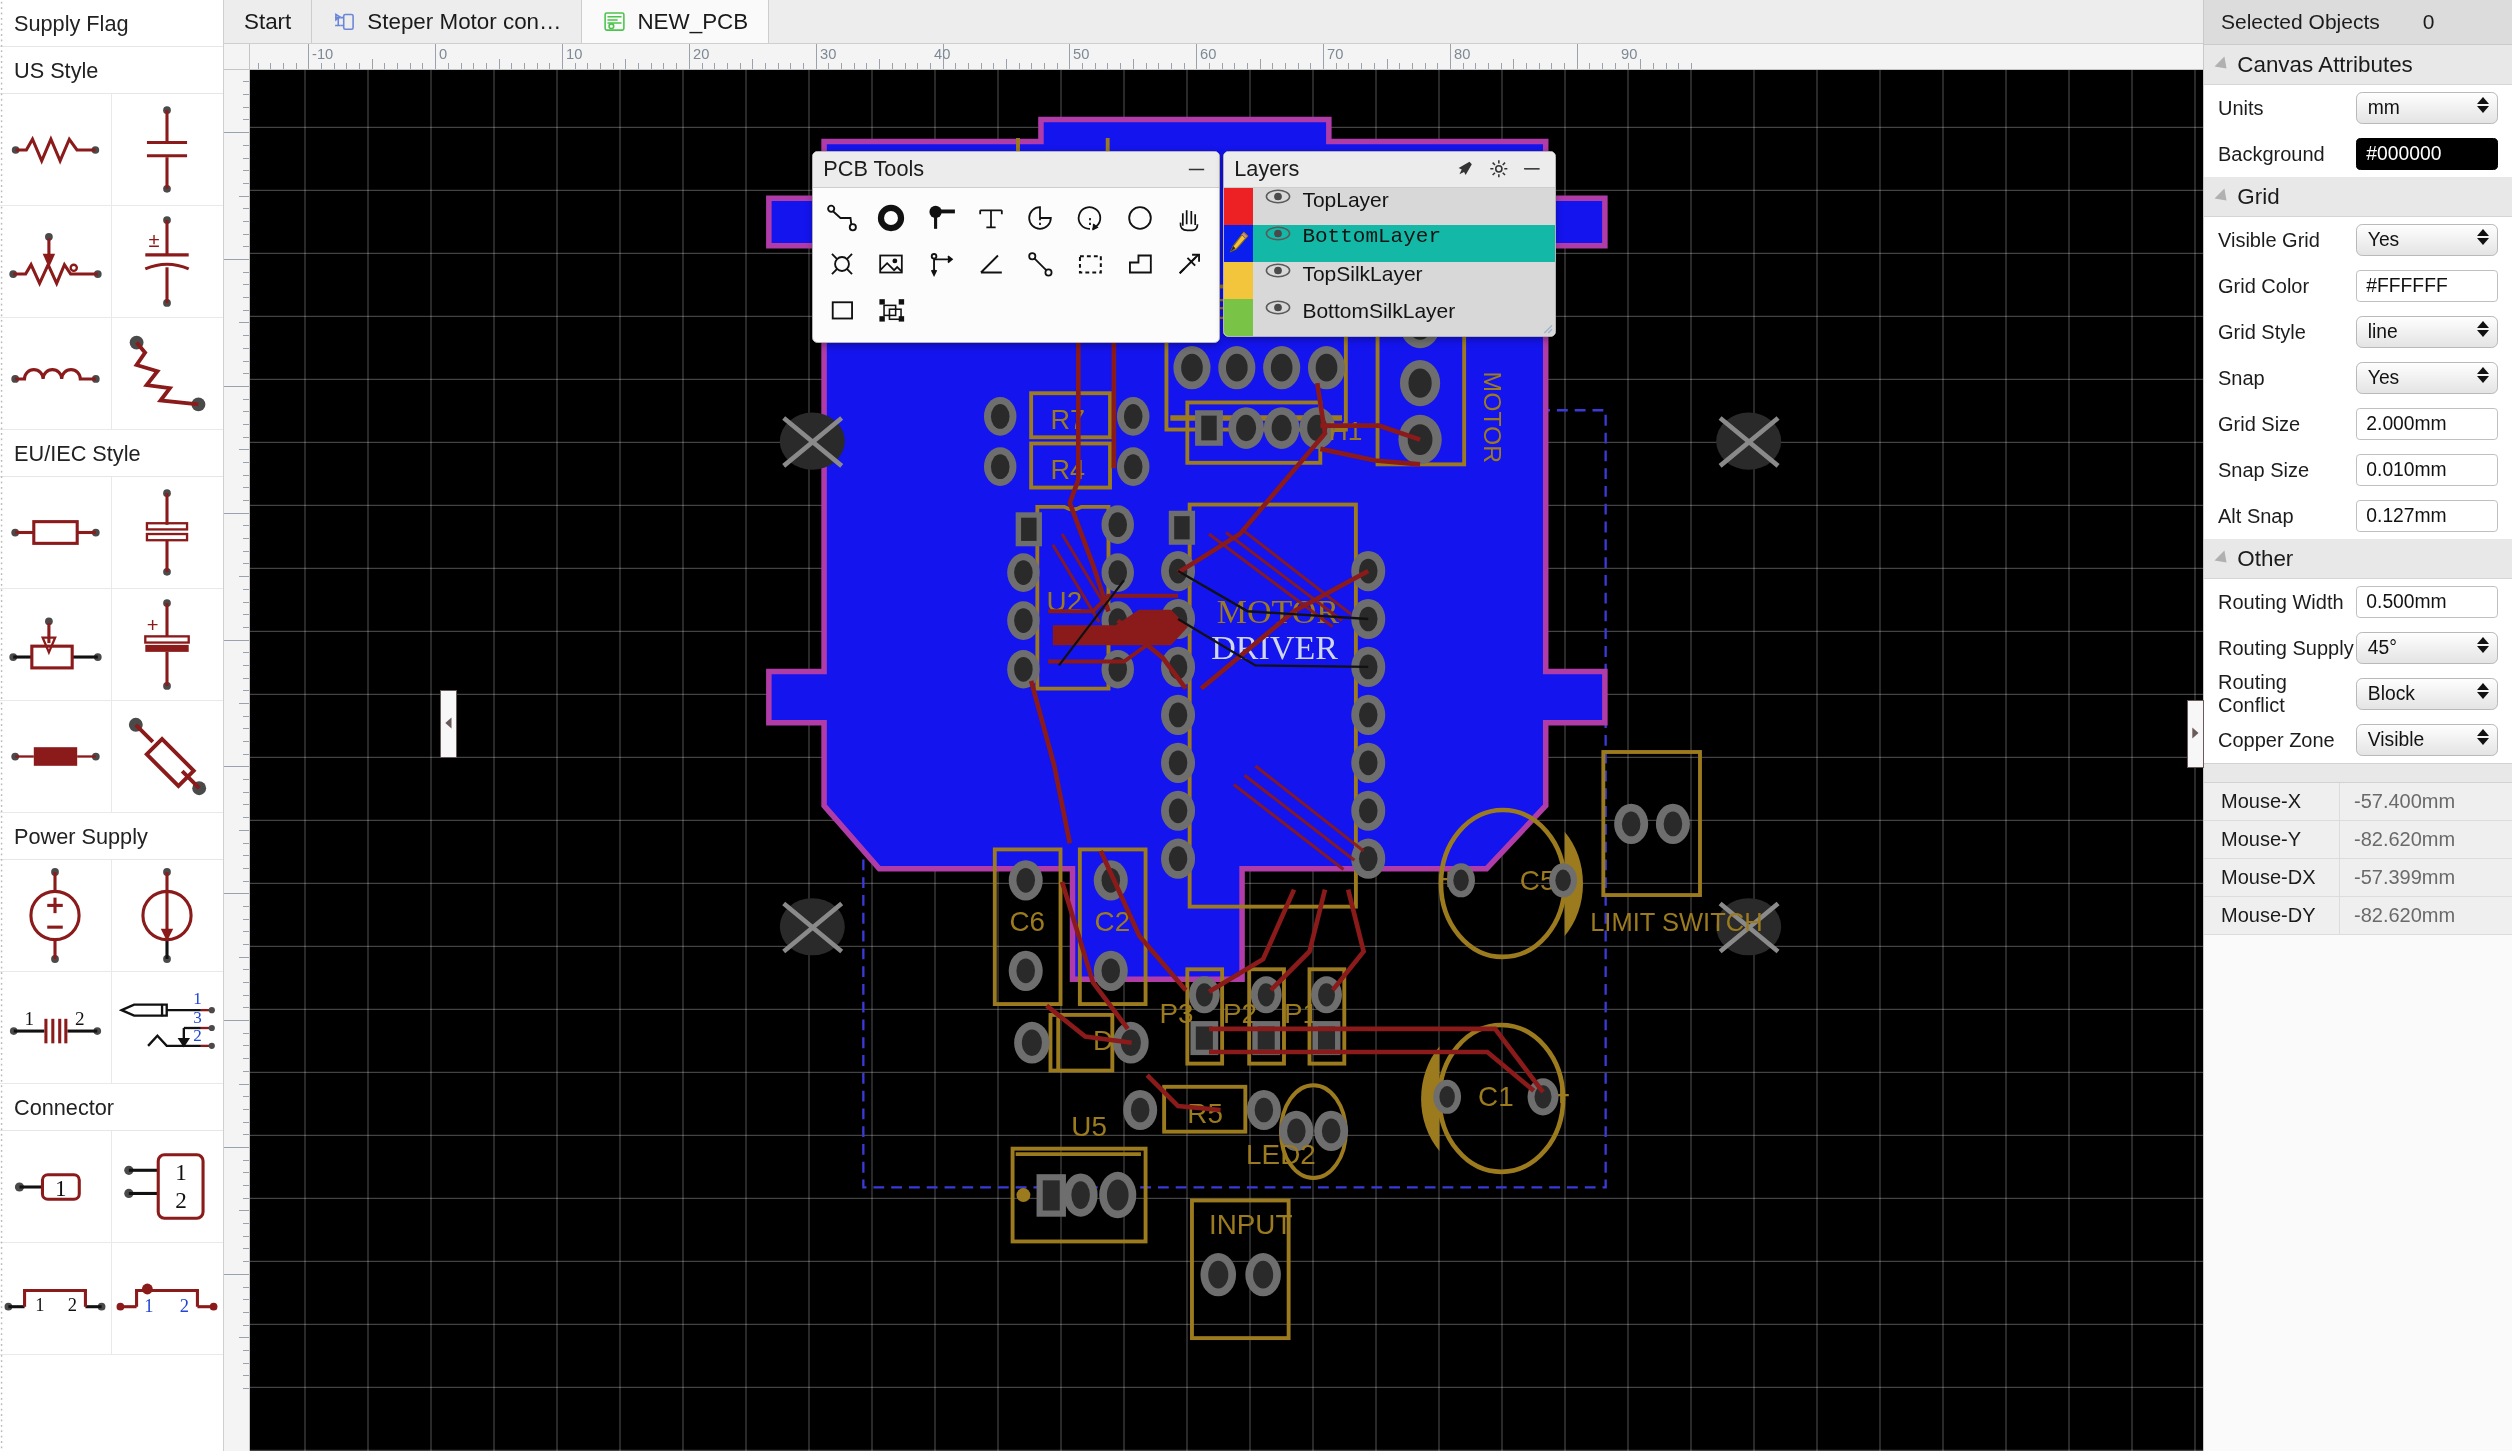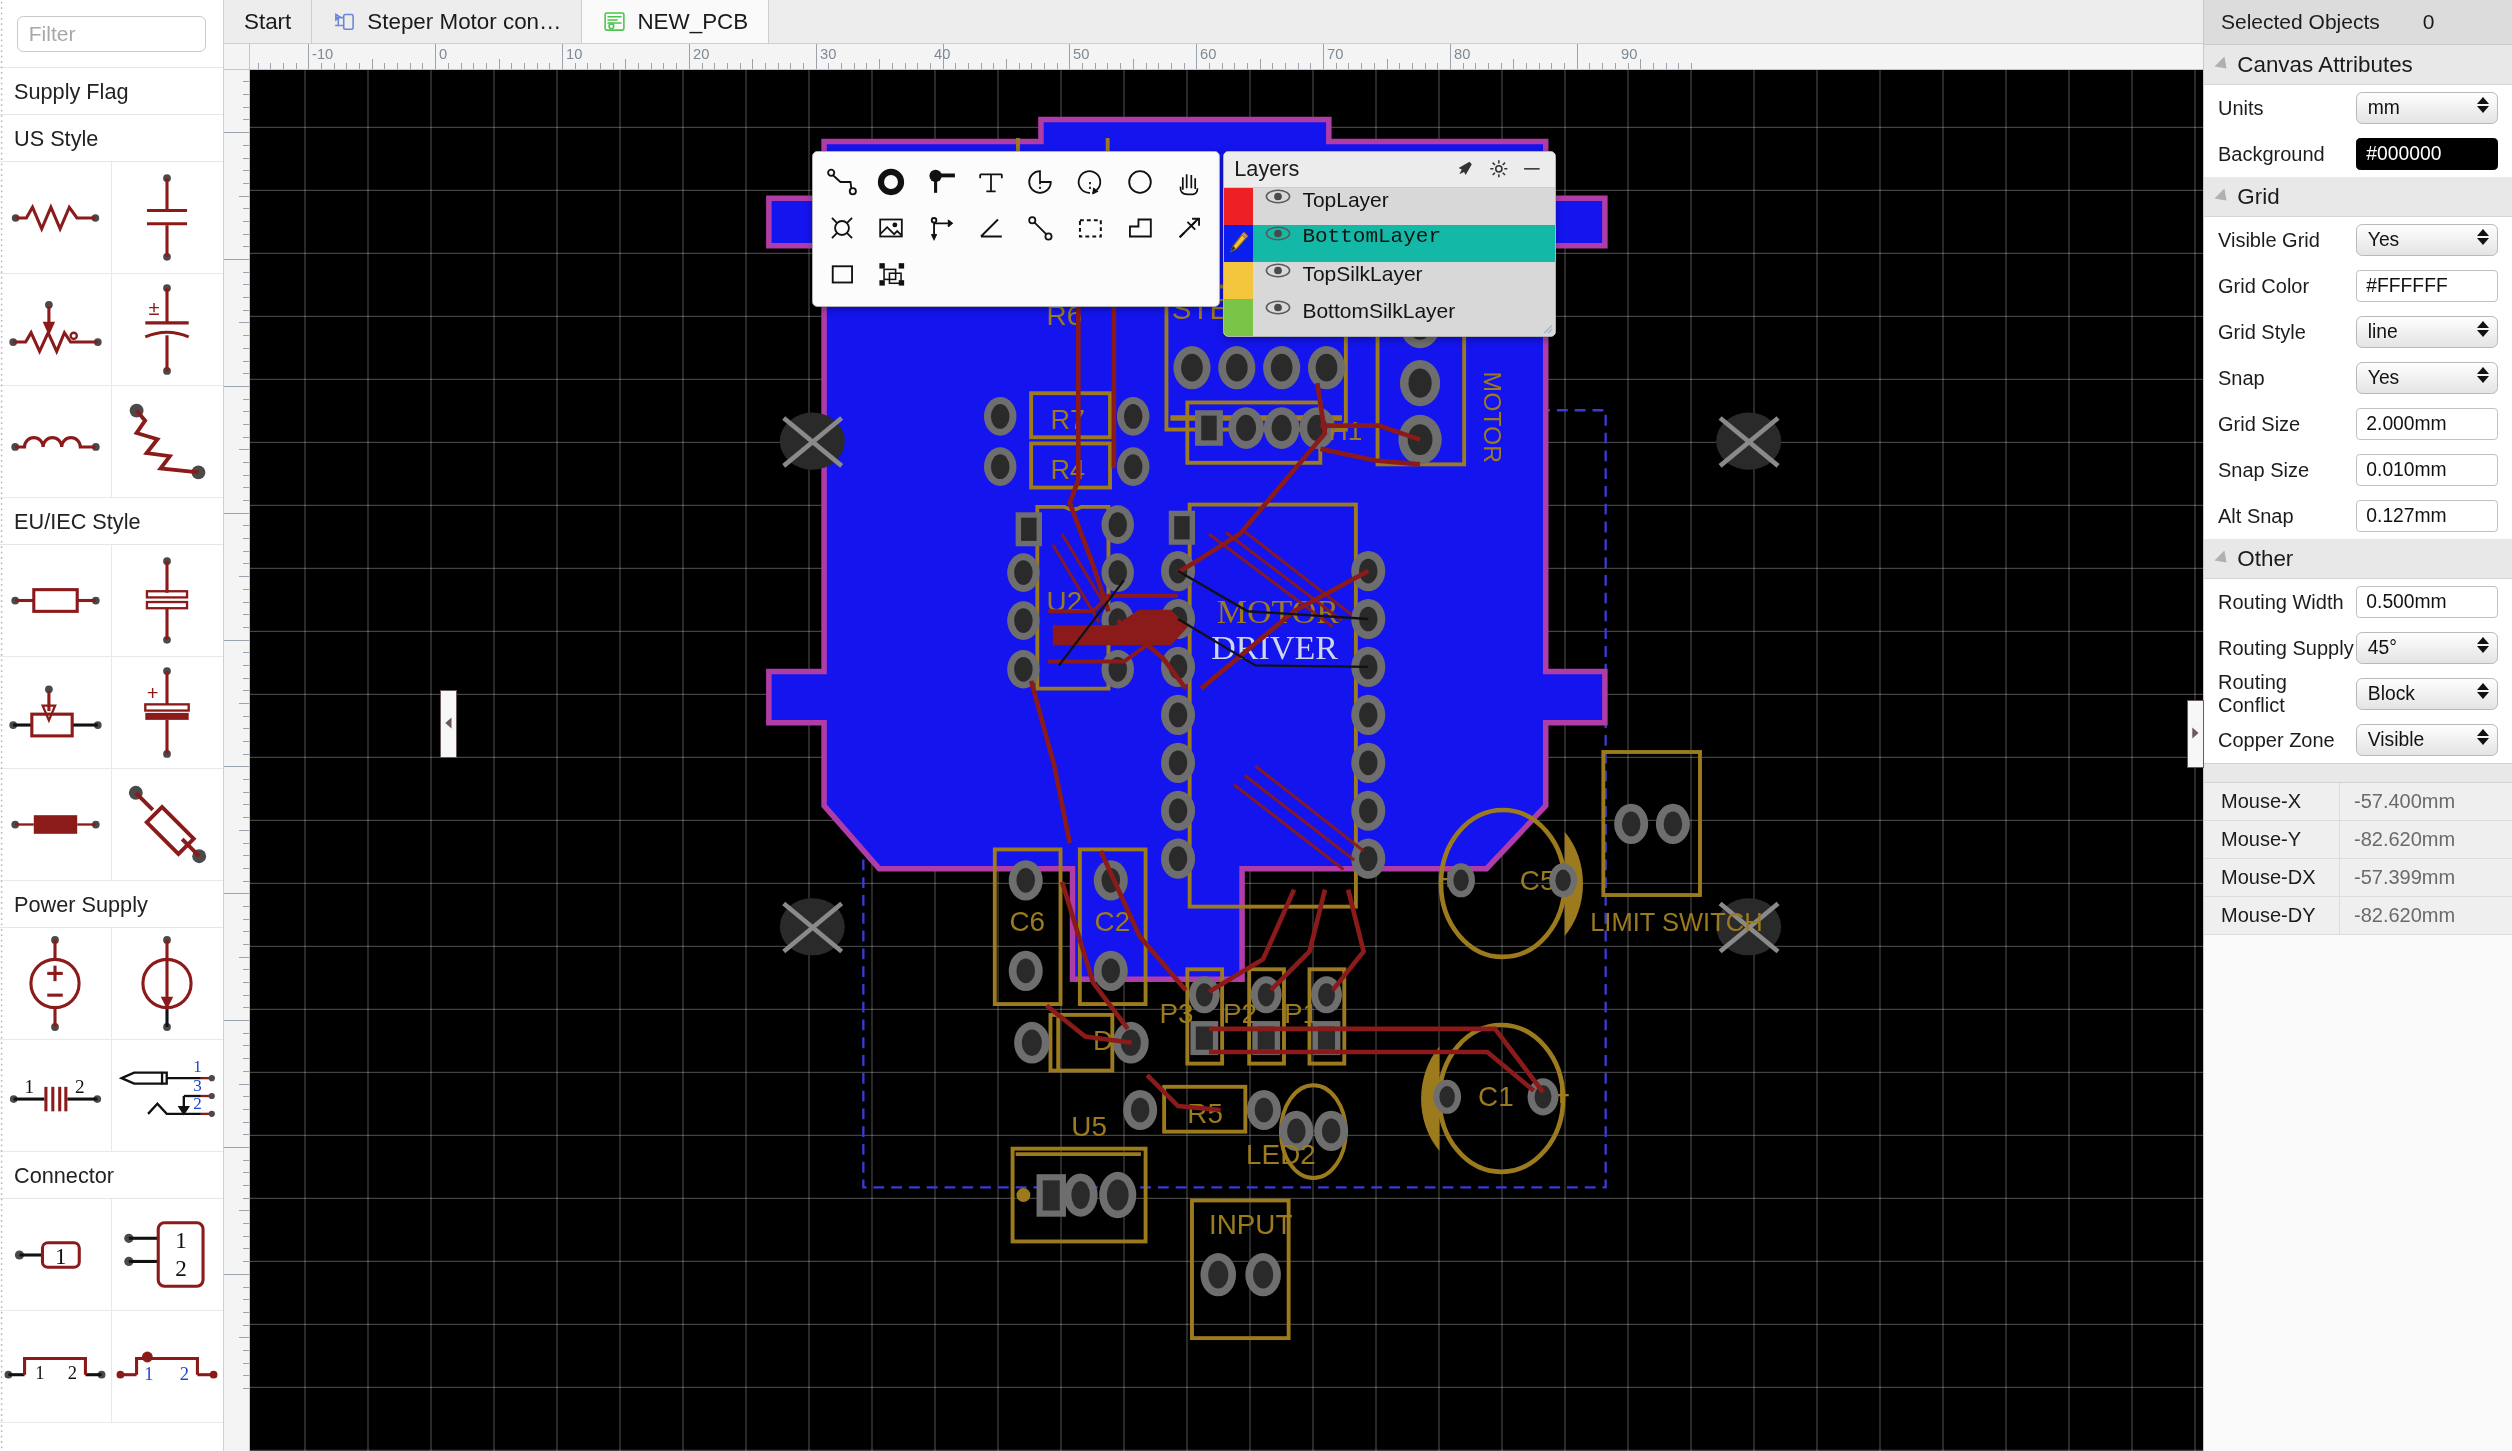--- a/index.html
+++ b/index.html
@@ -141,23 +141,20 @@
   .dotted-edge { position:absolute; left:0; top:0; bottom:0; width:3.9px;
     background-image:radial-gradient(#b9b9b9 0.8px, transparent 0.8px);
     background-size:3.1px 5.4px; }
 </style>
 </head>
 <body>
 
 <div id="app">
 
   <div id="library">
-    <div id="filter-wrap">
-      <input id="filter-input" placeholder="Filter" style="">
-    </div>
     <div id="lib-scroll">
 
       <div class="lib-group-title">Supply Flag</div>
 
       <div class="lib-group-title">US Style</div>
       <div class="lib-row">
         <div class="lib-cell">
           <svg width="93" height="46" viewBox="0 0 120 60">
             <circle cx="8" cy="30" r="5" fill="#4a4a4a"></circle>
             <circle cx="112" cy="30" r="5" fill="#4a4a4a"></circle>
@@ -792,20 +789,30 @@
             <path d="M1272,924 L1414,1034"></path>
           </g>
           <g stroke="#111" stroke-width="3" fill="none">
             <path d="M1200,648 L1290,700 L1446,710"></path>
             <path d="M1200,710 L1300,770 L1446,772"></path>
             <path d="M1130,660 L1046,770"></path>
           </g>
         </svg>
 
         <div class="fpanel" id="pcbtools">
+          <div class="fpanel-head">
+            <span class="fpanel-title">PCB Tools</span>
+            <div class="fpanel-btns">
+              <span class="fpanel-btn">
+                <svg width="23" height="23" viewBox="0 0 30 30">
+                  <line x1="5" y1="15" x2="25" y2="15" stroke="#333" stroke-width="2"></line>
+                </svg>
+              </span>
+            </div>
+          </div>
           <div id="tool-grid">
             <div class="tool">
               <svg width="34" height="34" viewBox="0 0 44 44" fill="none" stroke="#111" stroke-width="2.4">
                 <circle cx="8" cy="10" r="4"></circle>
                   <circle cx="36" cy="34" r="4"></circle>
                 <path d="M10,13 L20,22 L33,22 L34,30"></path>
               </svg>
             </div>
             <div class="tool">
               <svg width="34" height="34" viewBox="0 0 44 44">

